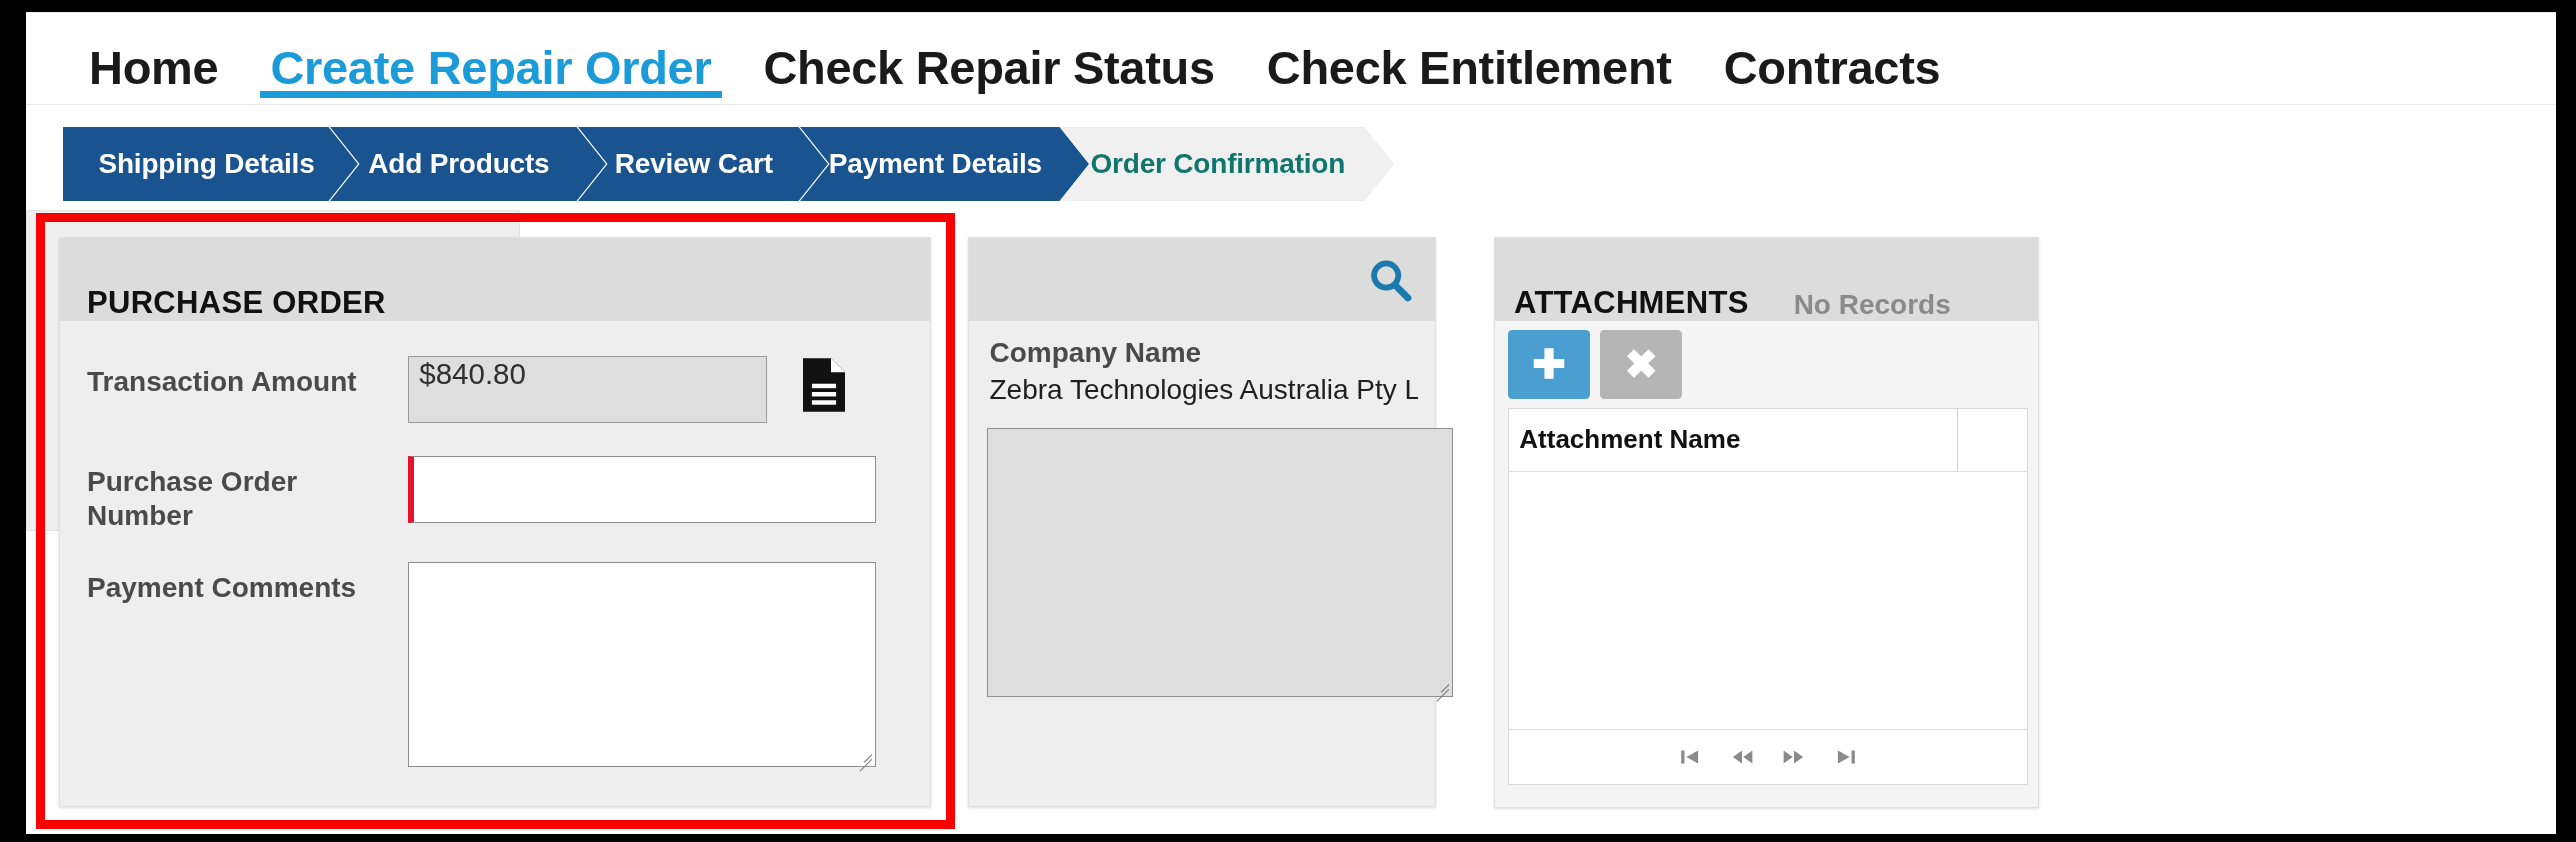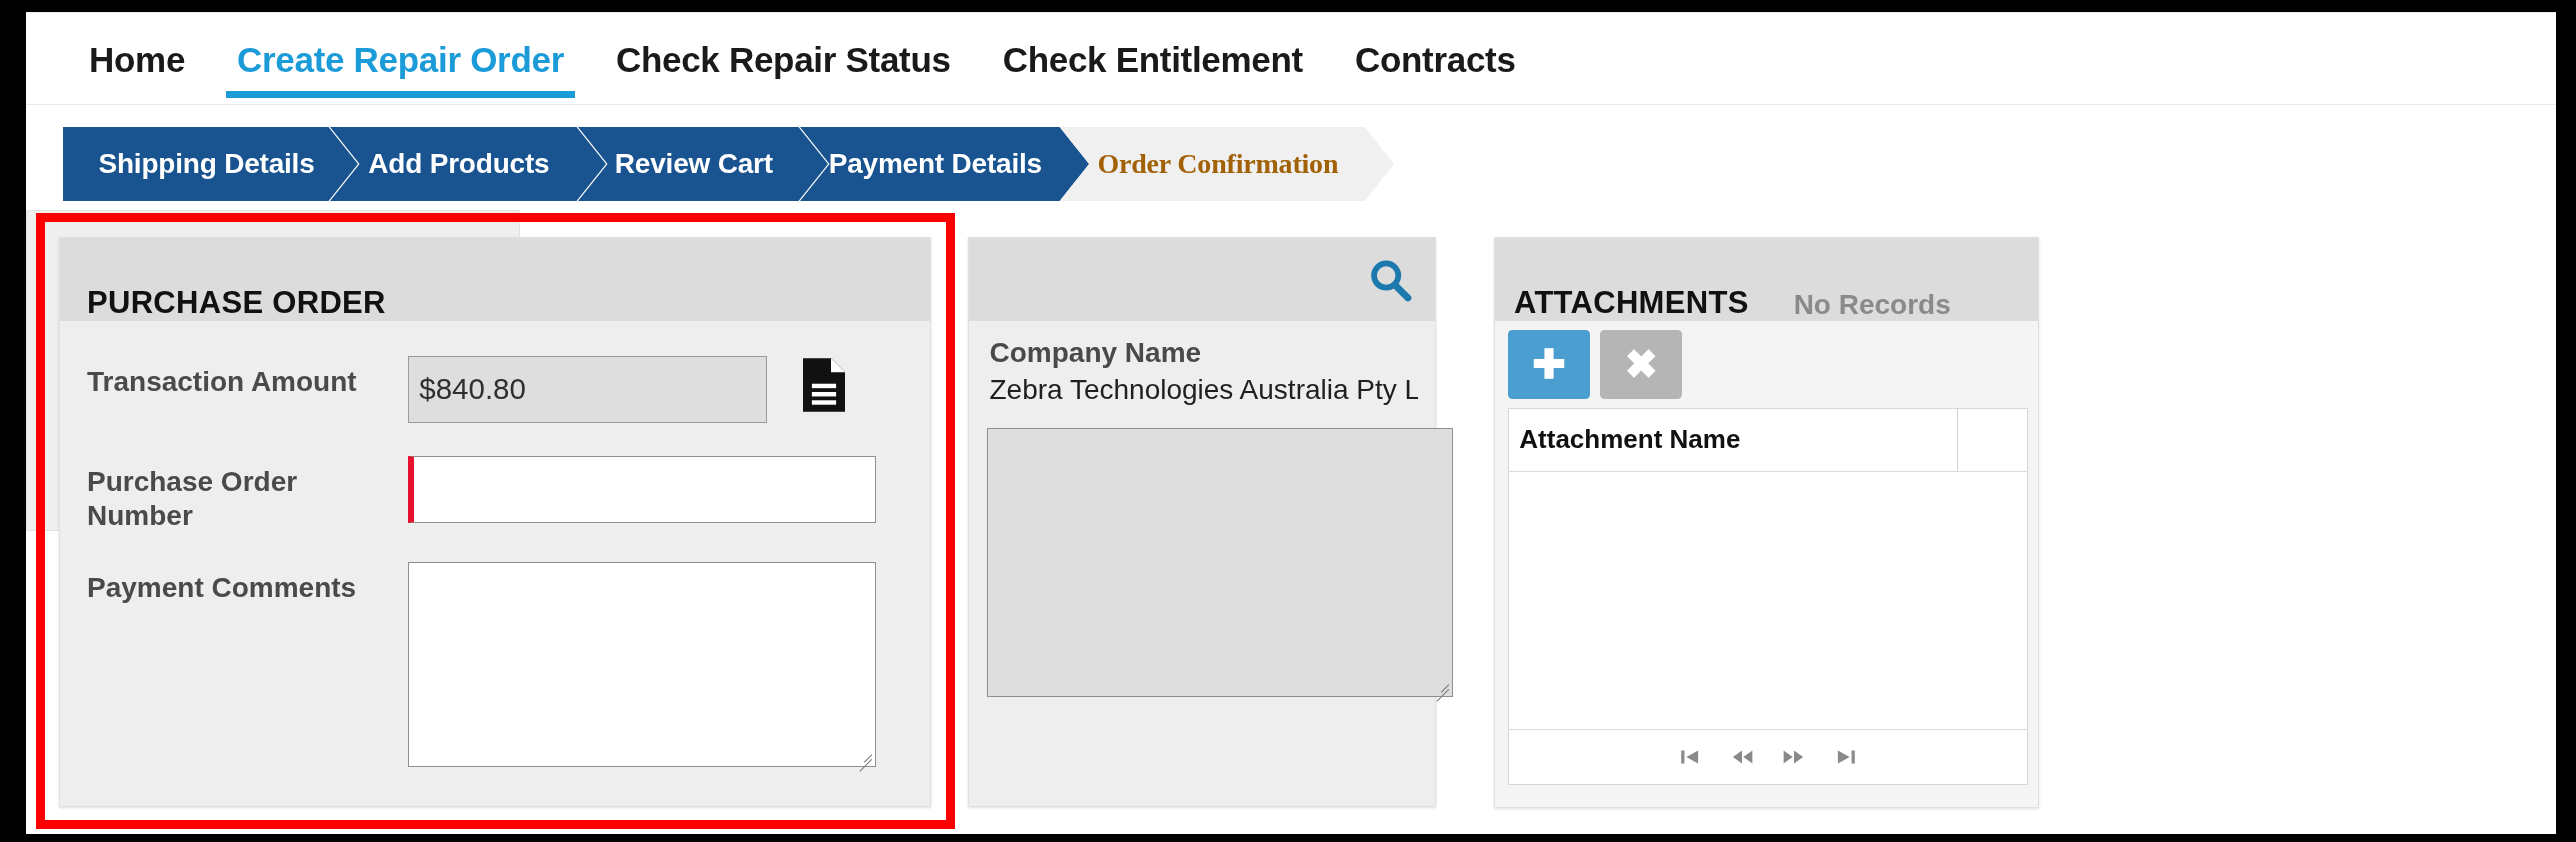--- a/index.html
+++ b/index.html
@@ -50,21 +50,21 @@
     height: 100%;
     display: flex;
     align-items: flex-start;
     gap: 0px;
   }
 
   .nav-tab {
     position: relative;
     padding: 27px 26px 0 26px;
     height: 91px;
-    font-size: 35px;
+    font-size: 47px;
     font-weight: bold;
     color: #1a1a1a;
     letter-spacing: -0.3px;
     white-space: nowrap;
     cursor: pointer;
     text-align: center;
   }
 
   .nav-tab.active {
     color: #1b9bd8;
@@ -108,23 +108,22 @@
     white-space: nowrap;
   }
 
   .step.first {
     clip-path: polygon(0 0, calc(100% - 29.5px) 0, 100% 50%, calc(100% - 29.5px) 100%, 0 100%);
     padding-left: 27px;
   }
 
   .step.inactive {
     background: #f0f0f0;
-    color: #a16207;
+    color: #0f766e;
     cursor: default;
-    font-family: Liberation Serif, serif;
   }
 
   
   #content {
     position: absolute;
     left: 0;
     top: 198px;
     width: 2530px;
     height: 624px;
     background: #ffffff;
@@ -200,21 +199,21 @@
     line-height: 1.22;
     padding-top: 9px;
   }
 
   .field-box {
     background: #dedede;
     border: 1.9px solid #9a9a9a;
     height: 67px;
     width: 359px;
     display: flex;
-    align-items: center;
+    align-items: flex-start;
     padding-left: 10.3px;
     font-size: 29.5px;
     color: #2f2f2f;
   }
 
   .input-box {
     background: #ffffff;
     border: 1.9px solid #8f8f8f;
     height: 67px;
     width: 468px;

